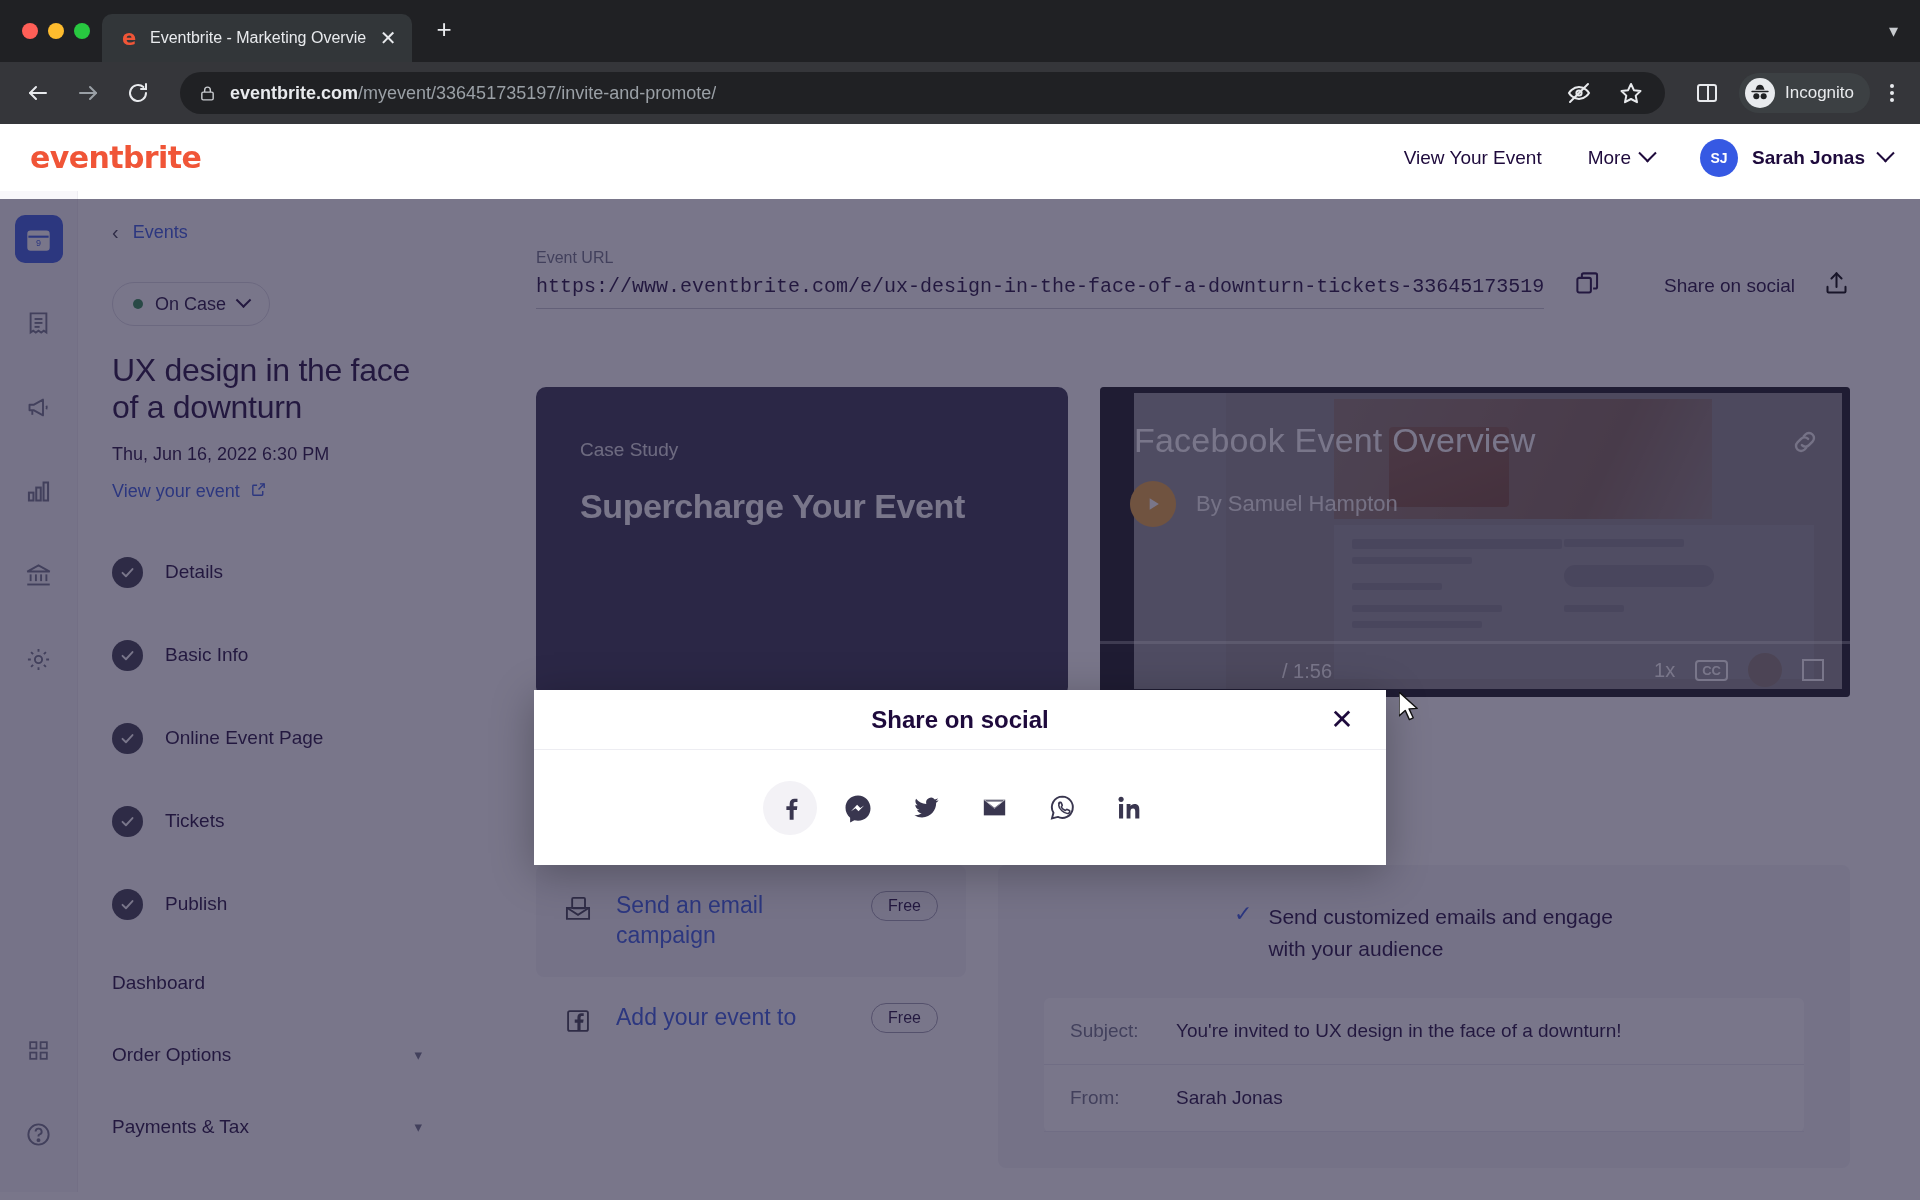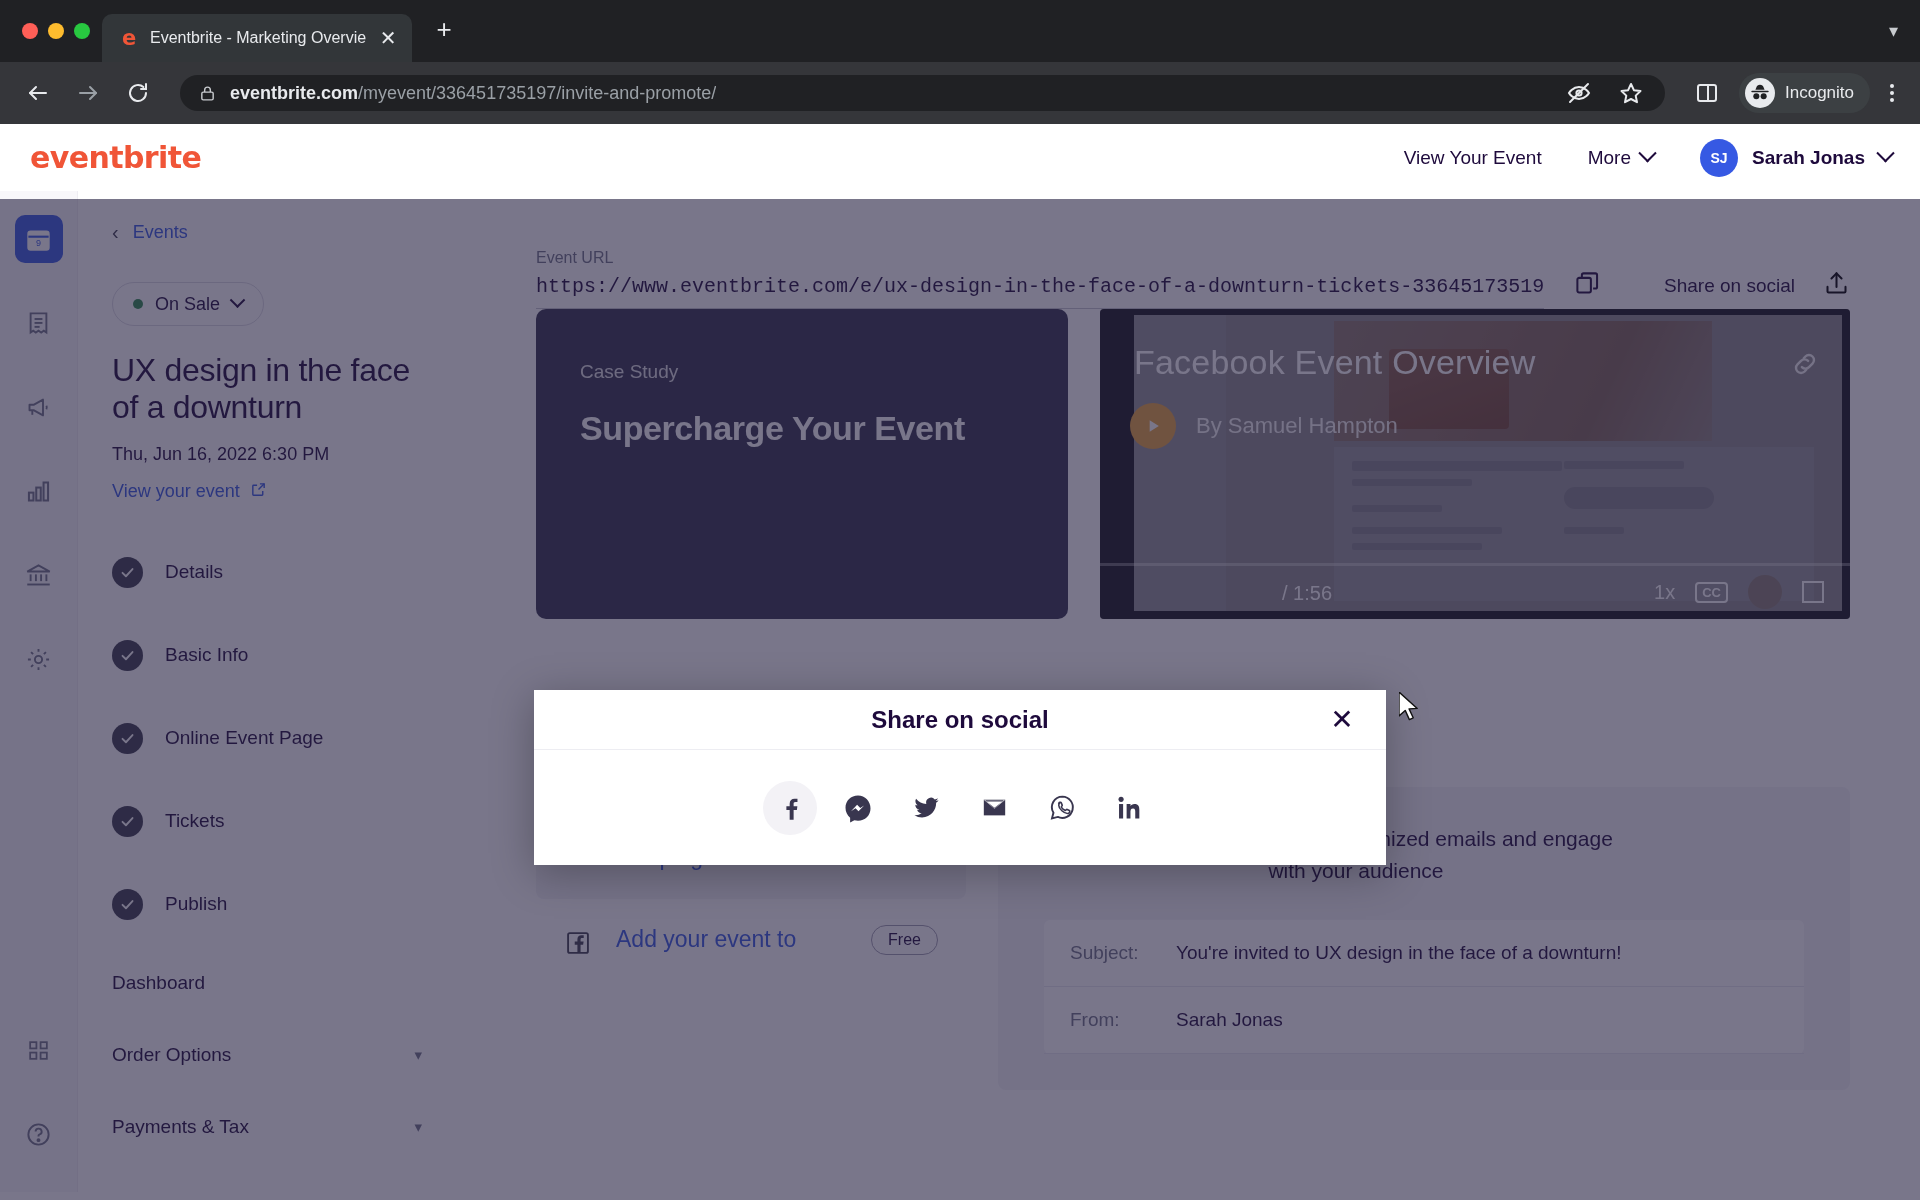--- a/index.html
+++ b/index.html
@@ -54,21 +54,21 @@
 
   .toolbar {
     height: 62px; background: #35363a; display: flex; align-items: center;
     padding: 0 20px; gap: 14px;
   }
   .tb-icon {
     width: 36px; height: 36px; display: flex; align-items: center; justify-content: center;
     color: #e8eaed; flex: 0 0 auto;
   }
   .omnibox {
-    flex: 1 1 auto; height: 36px; background: #202124; border-radius: 21px;
+    flex: 1 1 auto; height: 42px; background: #202124; border-radius: 21px;
     display: flex; align-items: center; padding: 0 16px; gap: 12px; margin: 0 10px;
     min-width: 0;
   }
   .omni-text { font-size: 18px; color: #9aa0a6; white-space: nowrap; overflow: hidden; }
   .omni-text b { color: #e8eaed; font-weight: 700; }
   .omni-right { margin-left: auto; display: flex; align-items: center; gap: 16px; }
   .incognito-pill {
     display: flex; align-items: center; gap: 10px; background: #3c4043;
     border-radius: 20px; height: 40px; padding: 0 16px 0 6px;
   }
@@ -154,21 +154,21 @@
   .url-field { flex: 0 0 780px; }
   .url-label { font-size: 16px; color: #6f7287; }
   .url-value {
     margin-top: 8px; font-size: 20px; color: #1e0a3c; border-bottom: 1px solid #c6c5d0;
     padding-bottom: 10px; white-space: nowrap; overflow: hidden; font-family: Liberation Mono, monospace;
   }
   .copy-btn { margin-left: 30px; margin-bottom: 8px; color: #1e0a3c; }
   .share-row { margin-left: auto; display: flex; align-items: center; gap: 28px; margin-bottom: 8px; }
   .share-label { font-size: 19px; color: #1e0a3c; }
 
-  .cards { display: flex; gap: 32px; }
+  .cards { display: flex; gap: 32px; margin-top: 78px; }
   .card-case {
     flex: 0 0 532px; height: 310px; background: #32314d; border-radius: 10px;
     padding: 52px 44px; color: #fff; position: relative;
   }
   .case-kicker { font-size: 19px; opacity: .85; }
   .case-title { margin-top: 26px; font-size: 34px; font-weight: 700; letter-spacing: -0.4px; }
 
   .card-video {
     flex: 1 1 auto; height: 310px; background: #1a1a22; border-radius: 4px;
     position: relative; overflow: hidden;
@@ -422,21 +422,21 @@
         </div>
       </div>
 
       <div class="eb-sidebar">
         <div class="crumb">
           <span class="crumb-arrow">‹</span>
           <span>Events</span>
         </div>
         <div class="status-pill">
           <span class="status-dot"></span>
-          <span>On Sale</span>
+          <span>On Case</span>
           <span class="chev" style="width:11px;height:11px;border-width:2px"></span>
         </div>
         <div class="ev-title">UX design in the face of a downturn</div>
         <div class="ev-date">Thu, Jun 16, 2022 6:30 PM</div>
         <div class="ev-view">
           <span>View your event</span>
           <span>
             <svg width="17" height="17" viewBox="0 0 24 24" fill="none" stroke="currentColor" stroke-width="2">
                 <path d="M14 4h6v6"></path>
                 <path d="M20 4l-8 8"></path>

